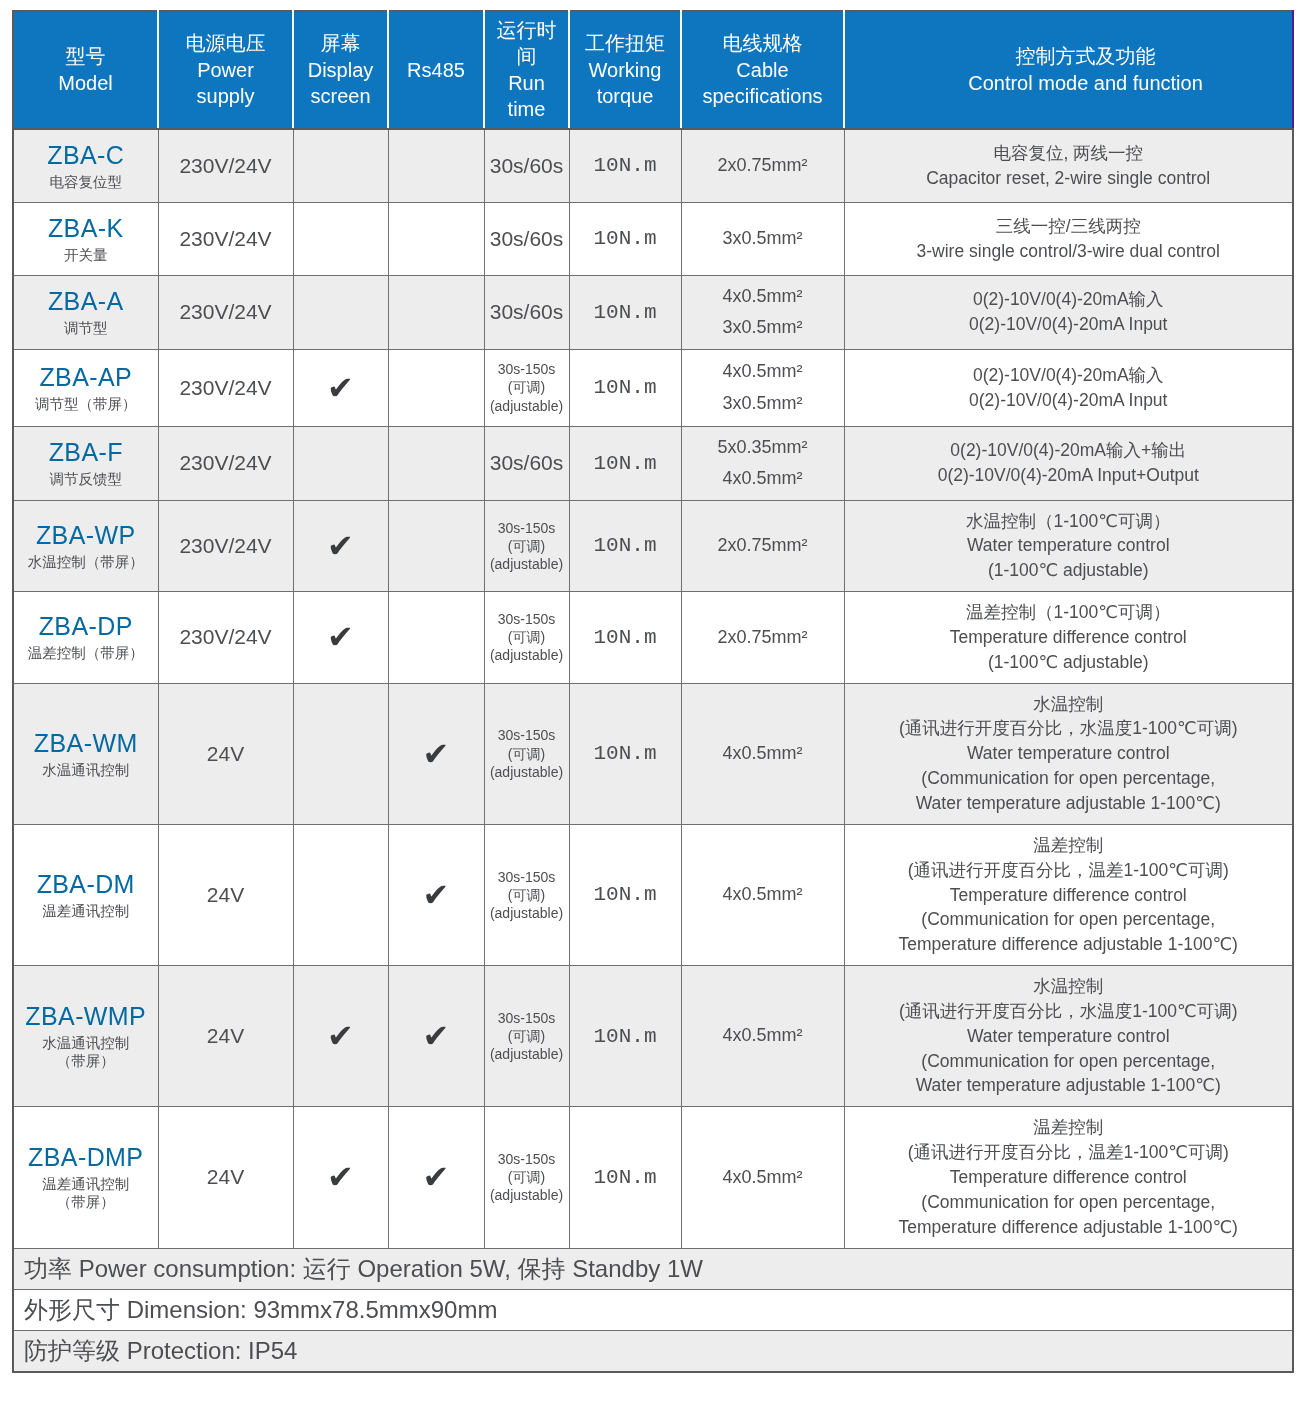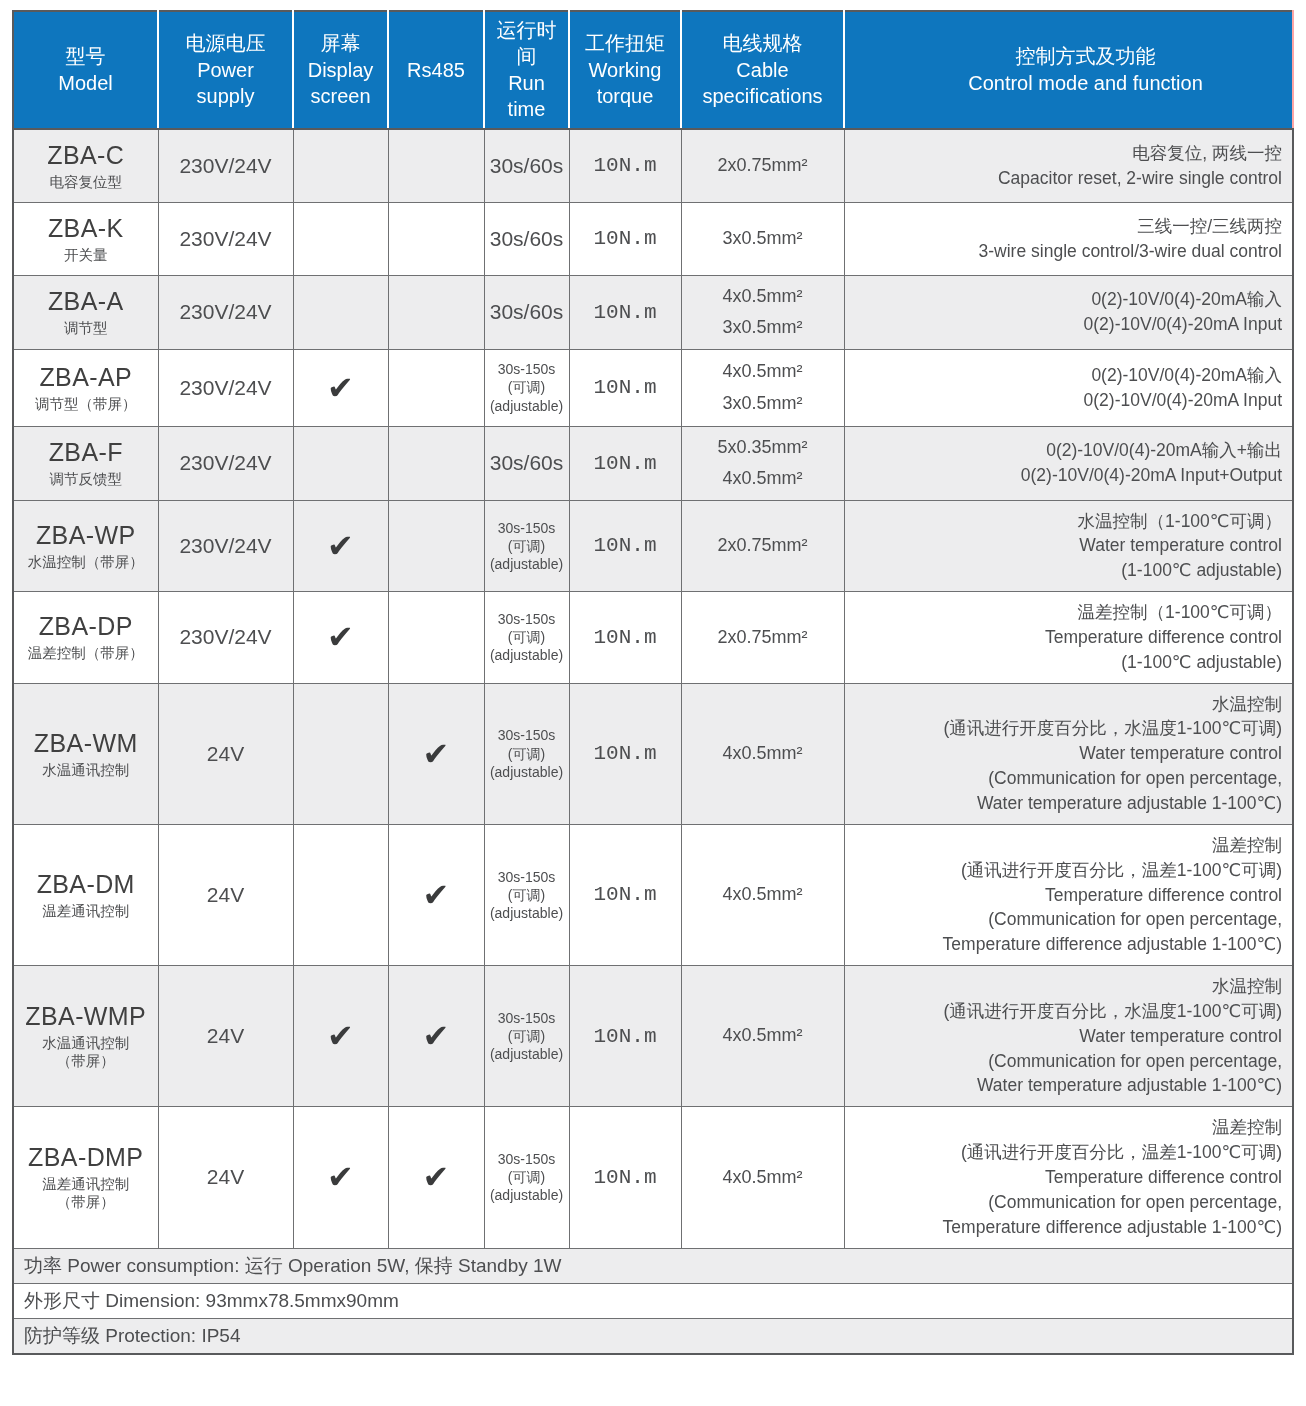--- a/index.html
+++ b/index.html
@@ -24,52 +24,52 @@
     background:#0e76be;
     color:#ffffff;
     font-weight:normal;
     vertical-align:middle;
     text-align:center;
     padding:5px 2px;
     height:82px;
     border-right:2px solid #ffffff;
     border-bottom:2px solid #595a5c;
   }
-  thead th:last-child{border-right:2px solid #fca5a5;padding-left:36px;}
+  thead th:last-child{border-right:2px solid #4c1d95;padding-left:36px;}
   .th-zh,.th-en{font-size:20px;line-height:1.32;white-space:pre-line;}
 
   tbody td{
     border:1px solid #6f7072;
     text-align:center;
     vertical-align:middle;
     padding:5px 4px;
     height:56px;
     background:#ffffff;
   }
   tbody tr.alt td{background:#ededee;}
 
-  .model-name{font-size:25px;letter-spacing:.4px;color:#404040;}
+  .model-name{font-size:25px;letter-spacing:.4px;color:#0369a1;}
   .model-sub{font-size:14.5px;margin-top:3px;white-space:pre-line;line-height:1.25;}
   .c-power{font-size:21px;}
   .c-check .check{
     font-size:32px;line-height:1;color:#3a3b3c;
     font-family:"DejaVu Sans",sans-serif;
   }
   .c-runtime{font-size:21px;}
   .c-runtime.multi{font-size:14px;line-height:1.3;white-space:pre-line;padding:10px 1px;}
   .c-torque{font-size:21px;font-family:Liberation Mono, monospace;}
   .c-cable{font-size:18px;line-height:1.75;white-space:pre-line;}
   .c-control{
-    text-align:right;font-size:17.5px;line-height:1.42;
+    text-align:center;font-size:17.5px;line-height:1.42;
     padding:8px 10px;white-space:pre-line;
   }
 
   tfoot td{
     border:1px solid #6f7072;
-    font-size:19px;
+    font-size:24px;
     text-align:left;
     padding:4px 10px;
     height:21px;
     background:#ffffff;
   }
   tfoot tr.alt td{background:#ededee;}
 </style>
 </head>
 <body>
 

